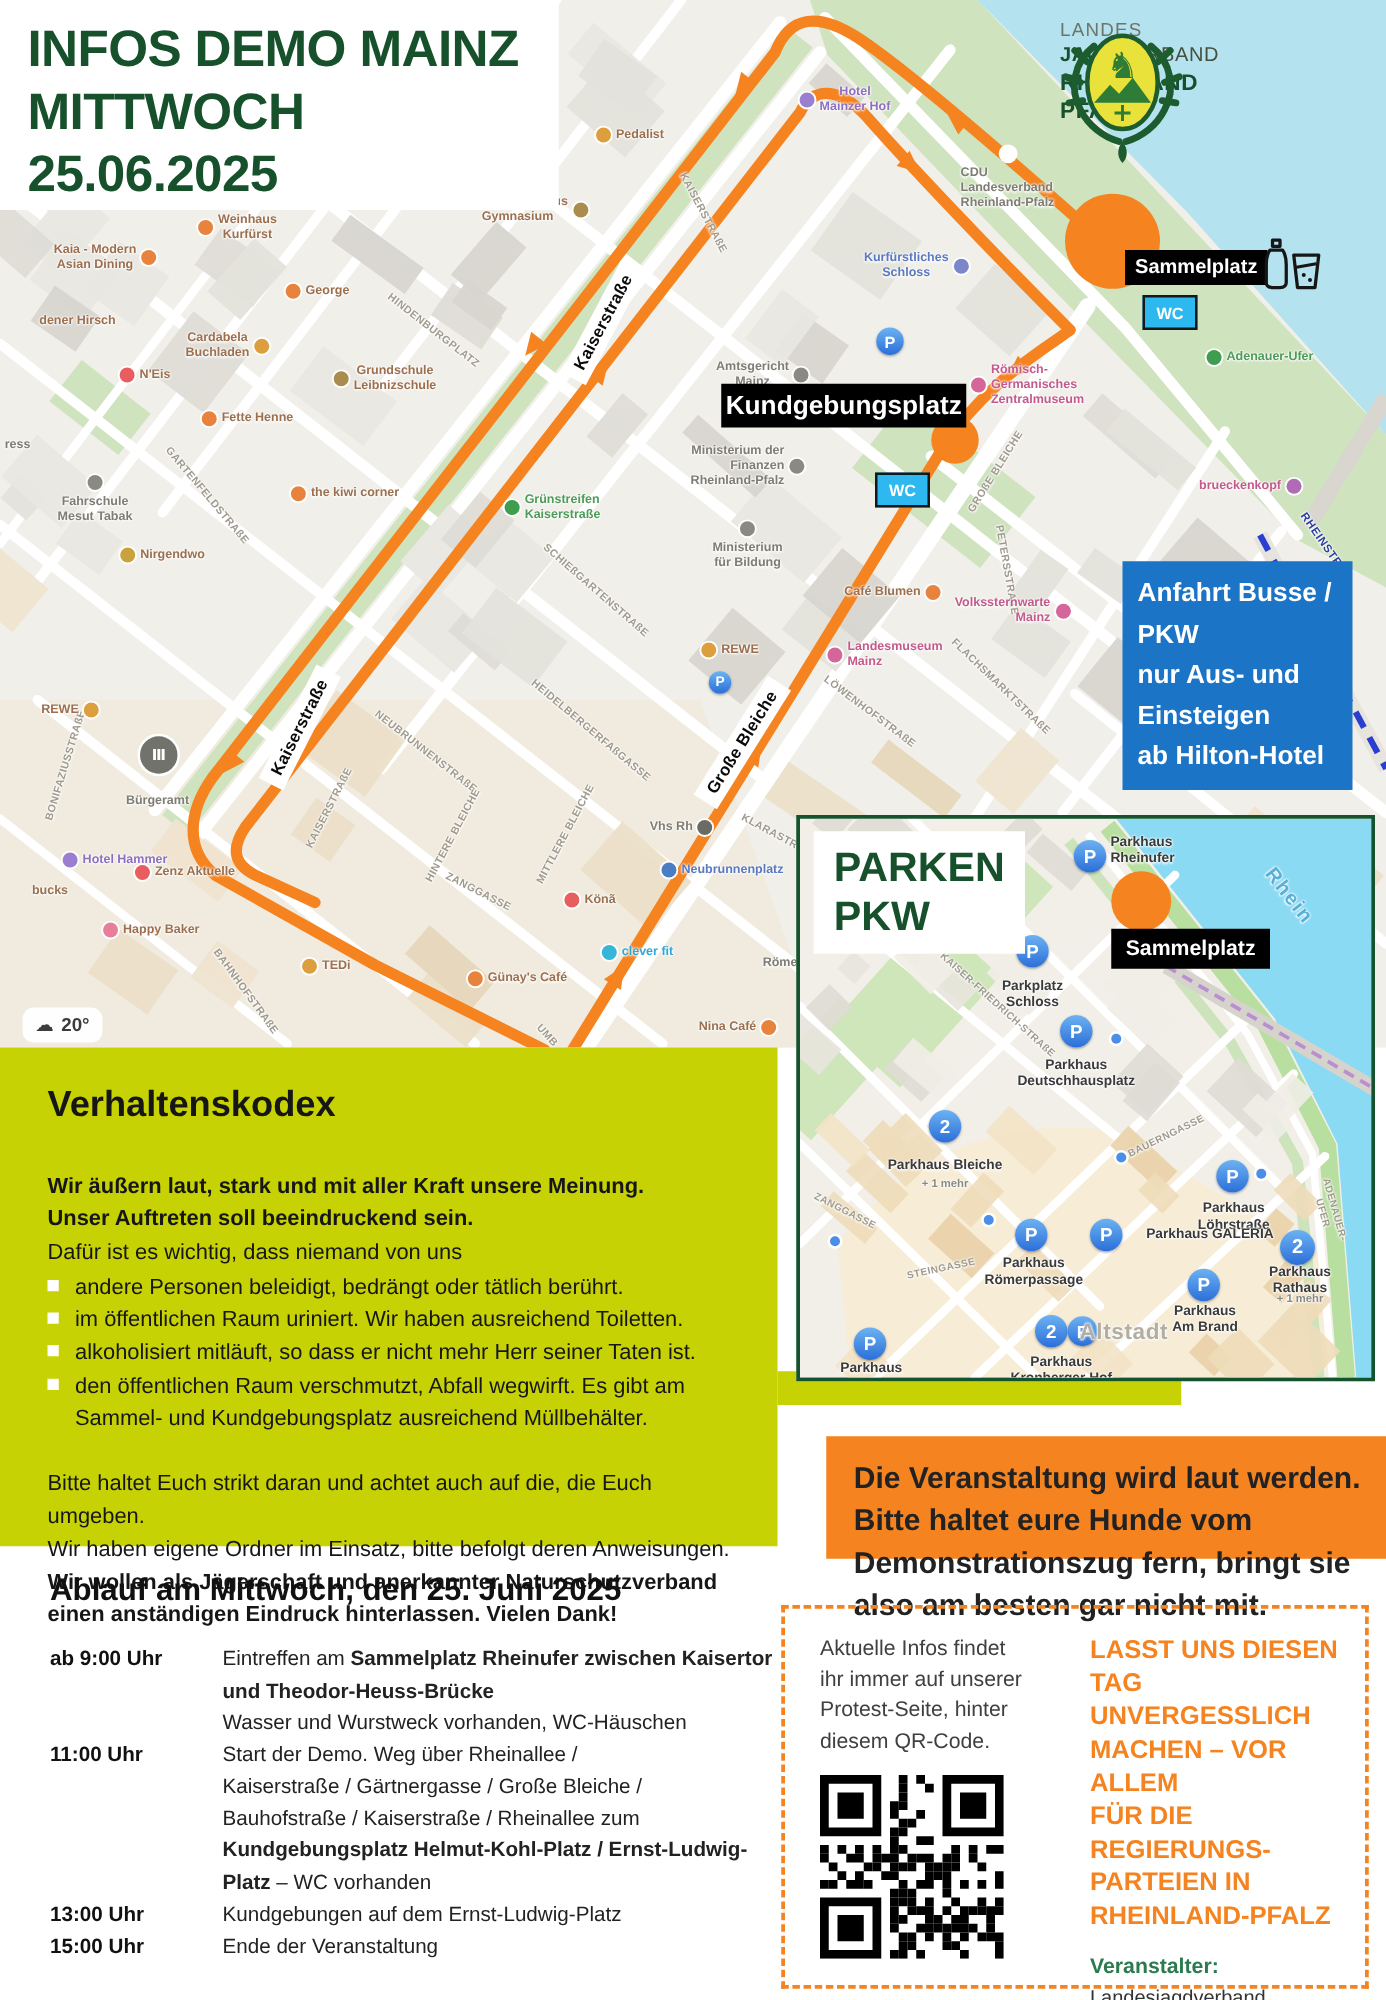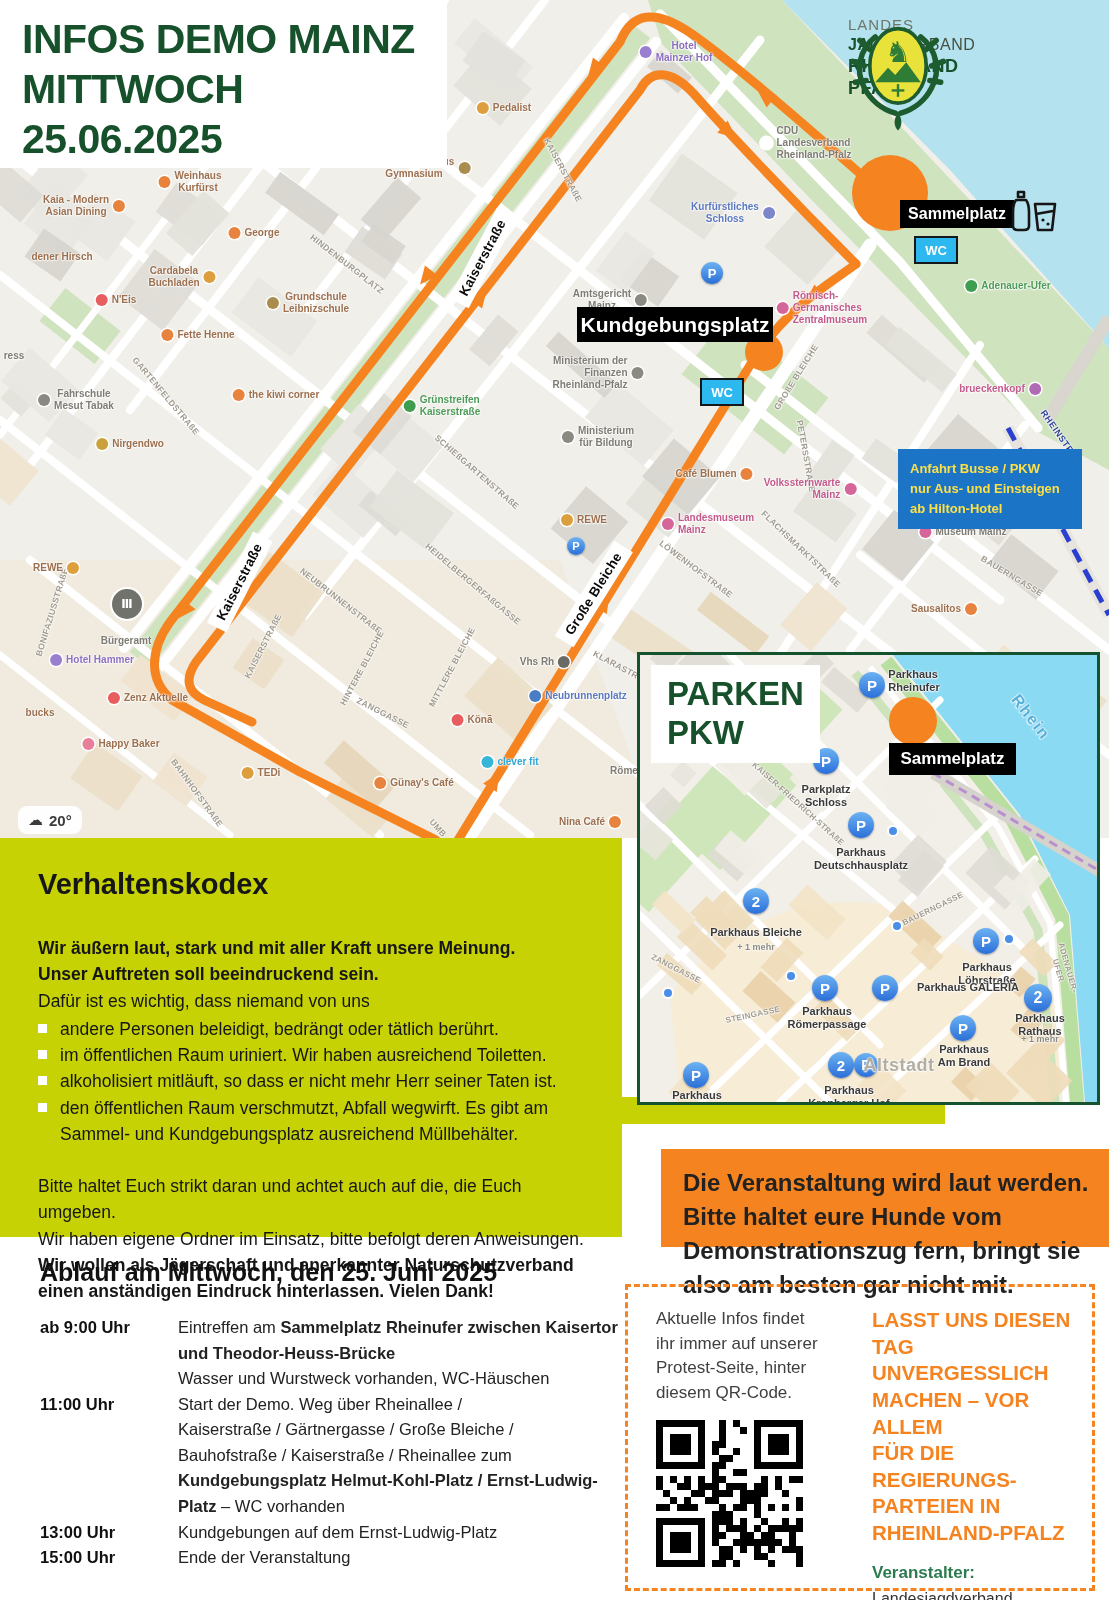--- a/index.html
+++ b/index.html
@@ -11,23 +11,23 @@
   .layer{position:absolute;left:0;top:0;width:100%;height:100%;pointer-events:none;}
   .lbl{position:absolute;font:600 10px/1.2 "Liberation Sans","DejaVu Sans",sans-serif;text-align:center;
        white-space:pre-line;pointer-events:none;
        text-shadow:0 0 2px #fff,0 0 2px #fff,0 1px 2px #fff;}
   .lbl.has-icon{display:flex;align-items:center;gap:4px;}
   .lbl.icon-r{flex-direction:row-reverse;}
   .lbl-t{white-space:pre-line;text-align:inherit;}
   .c-st{font-size:8.5px;font-weight:700;letter-spacing:.4px;color:#a09a8e;}
   .c-stb{font-size:9px;font-weight:700;letter-spacing:.6px;color:#2b3f9e;}
   .c-br{color:#9c6f4e;padding-left:48px;}
-  .c-pu{color:#8d6fc0;}
+  .c-pu{color:#8d6fc0;margin-top:28px;}
   .c-pk{color:#c35a8c;}
-  .c-g{color:#7e7c74;}
+  .c-g{color:#7e7c74;flex-direction:column;}
   .c-gr{color:#4c9b57;}
   .c-bl{color:#5b79c0;}
   .c-bl2{color:#2ea7d8;justify-content:space-between;}
   .c-badge{background:#fff;color:#0a0a0a;font-size:13.5px;font-weight:700;padding:3px 9px;
            white-space:nowrap;text-shadow:none;letter-spacing:.2px;}
   .c-pg{color:#3a3a3a;font-size:11px;font-weight:700;}
   .c-psm{color:#8a8a84;font-size:9px;font-weight:600;}
   .c-pst{font-size:8px;font-weight:700;letter-spacing:.4px;color:#a09a8e;}
   .c-rh{color:#56b0d8;font-size:16px;font-weight:700;letter-spacing:1.5px;}
   .c-alt{color:#b3aea3;font-size:18px;font-weight:700;letter-spacing:.5px;}
@@ -35,22 +35,22 @@
   .mk{position:absolute;border-radius:50%;display:flex;align-items:center;justify-content:center;
       color:#fff;font-weight:700;pointer-events:none;}
   .mk-P,.mk-2{background:linear-gradient(180deg,#6cb2f2,#2b6fd8);box-shadow:0 1px 2px rgba(0,0,0,.35);}
   .mk-o{background:#f5831f;}
   .mk-dot{background:#4a8ee8;box-shadow:0 0 0 2px #fff;}
   .mk-civ{background:#72726c;box-shadow:0 0 0 2px #fff;}
   .black-box{position:absolute;background:#000;color:#fff;display:flex;align-items:center;
              justify-content:center;font-weight:600;z-index:6;}
   .wc-box{position:absolute;background:#2eb8f0;border:2px solid #15181a;color:#fff;font-weight:700;
           font-size:13px;display:flex;align-items:center;justify-content:center;z-index:6;}
-  .bus-info{position:absolute;left:898px;top:449px;width:160px;background:#1b74c5;color:#fde047;
-            font-size:13px;font-weight:600;line-height:1.55;padding:10px 12px;white-space:pre-line;z-index:6;}
+  .bus-info{position:absolute;left:898px;top:449px;width:160px;background:#1b74c5;color:#ffffff;
+            font-size:21px;font-weight:600;line-height:1.55;padding:10px 12px;white-space:pre-line;z-index:6;}
   .weather{position:absolute;left:18px;top:806px;background:rgba(255,255,255,.95);border-radius:9px;
            padding:5px 10px;color:#3c3c3c;font-size:15px;font-weight:600;z-index:6;display:flex;gap:6px;align-items:center;}
   .title-bg{position:absolute;left:0;top:0;width:447px;height:168px;background:#fff;z-index:7;}
   .page-title{position:absolute;left:22px;top:14px;z-index:8;color:#17512c;font-weight:800;
               font-size:41px;line-height:1.22;letter-spacing:-.5px;}
   .logo{position:absolute;left:848px;top:16px;width:256px;display:flex;gap:10px;align-items:center;z-index:8;}
   .logo-text{display:flex;flex-direction:column;line-height:1.25;}
   .lt-landes{color:#6e7567;font-size:15px;letter-spacing:1px;font-weight:400;}
   .lt-line{font-size:16px;letter-spacing:.5px;color:#44503f;}
   .lt-line b{color:#17512c;}

